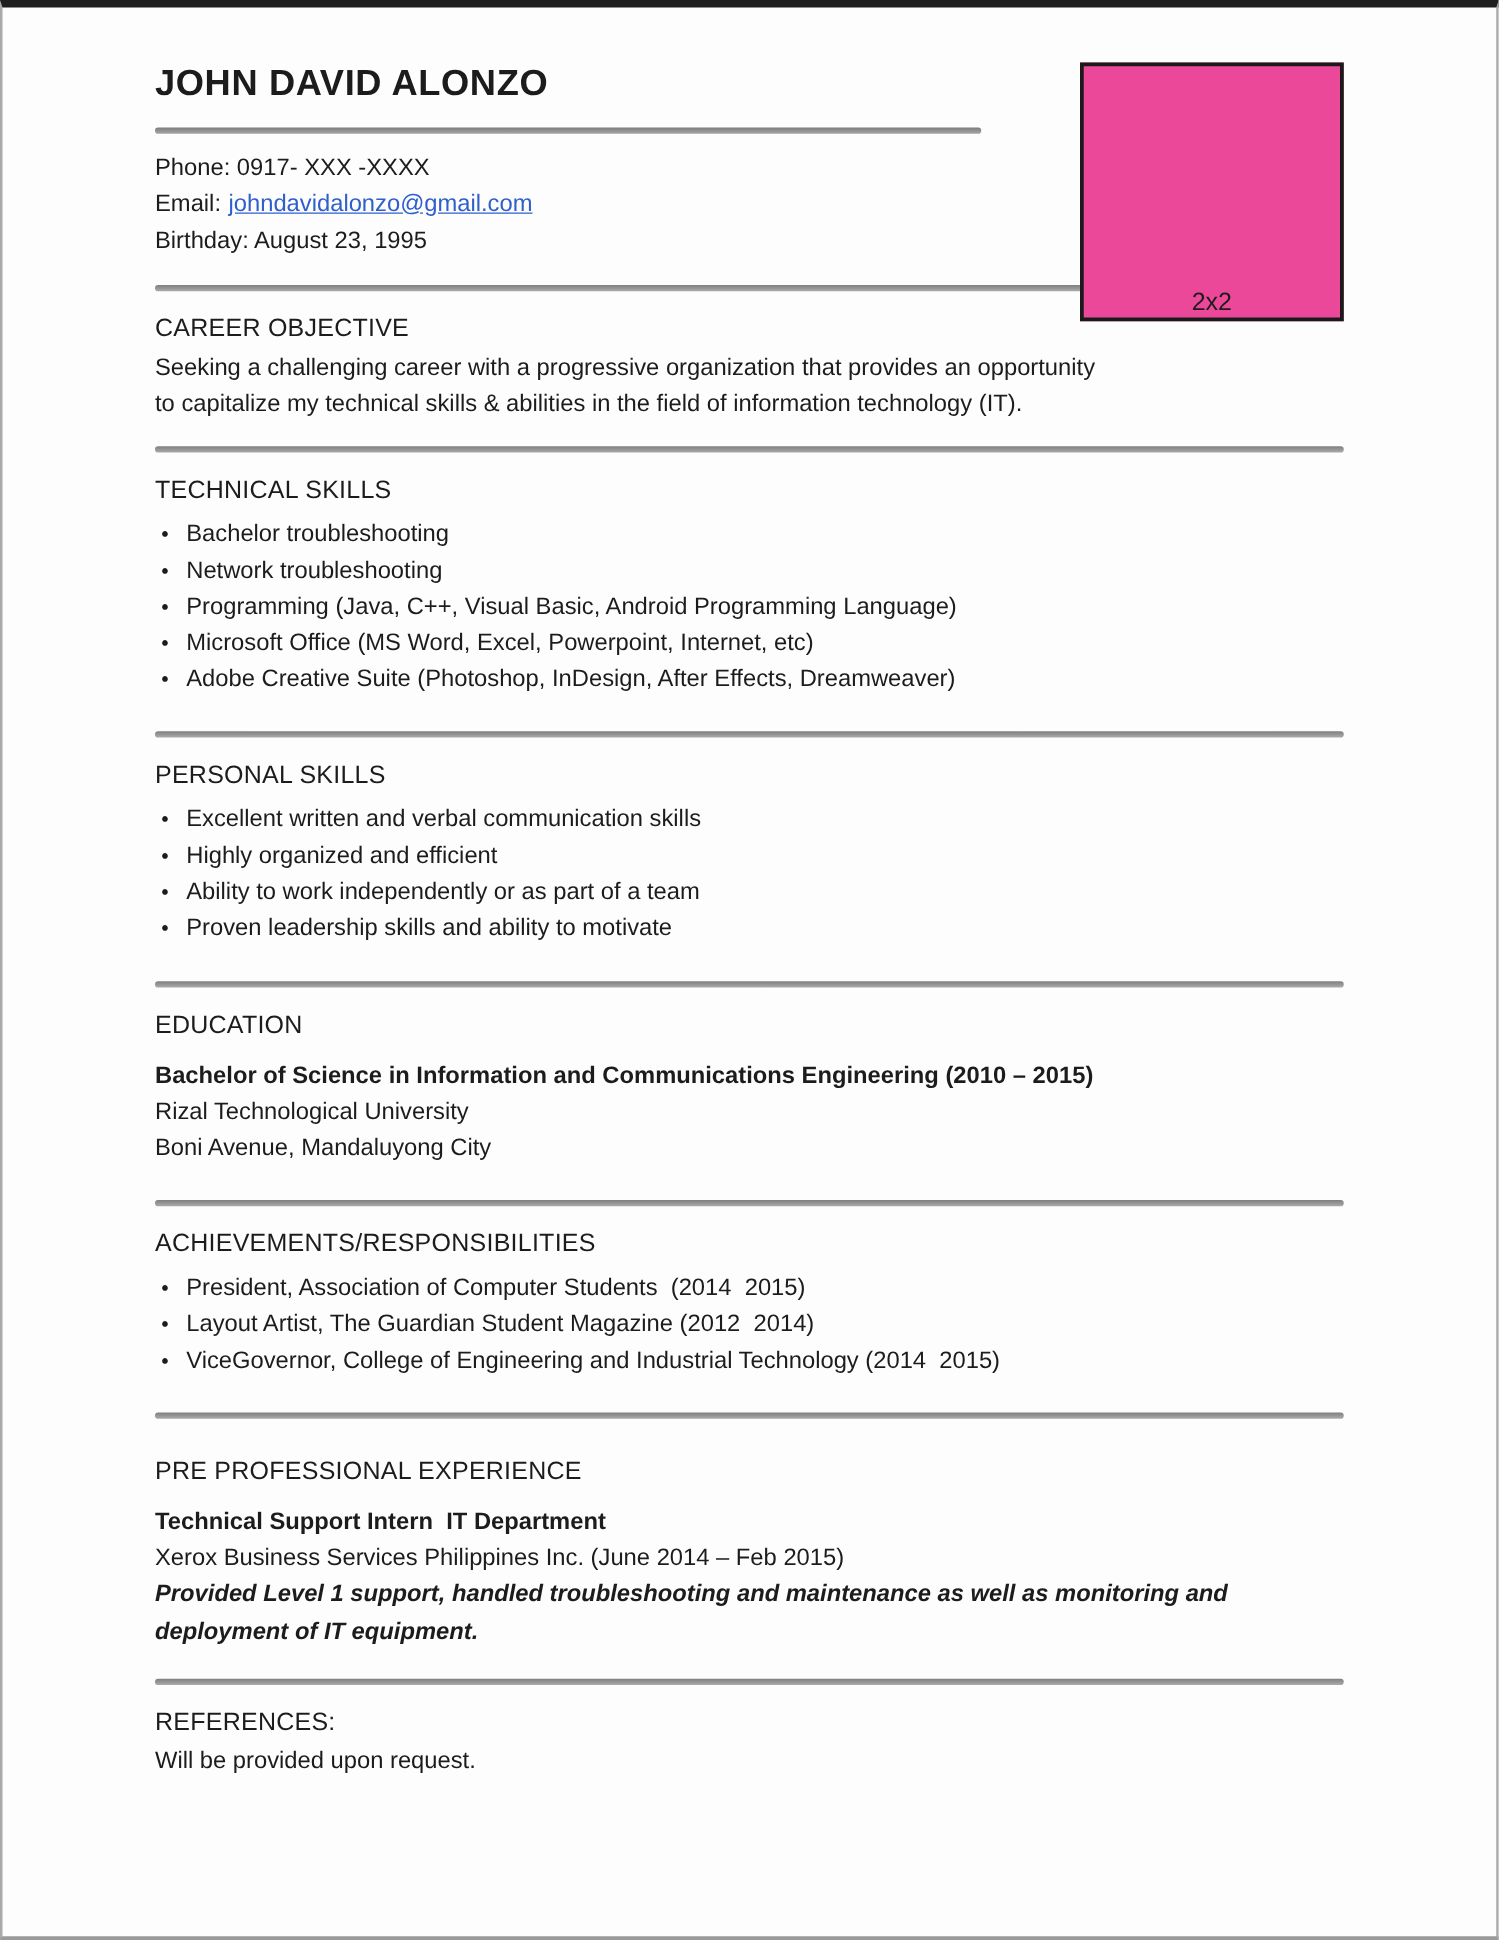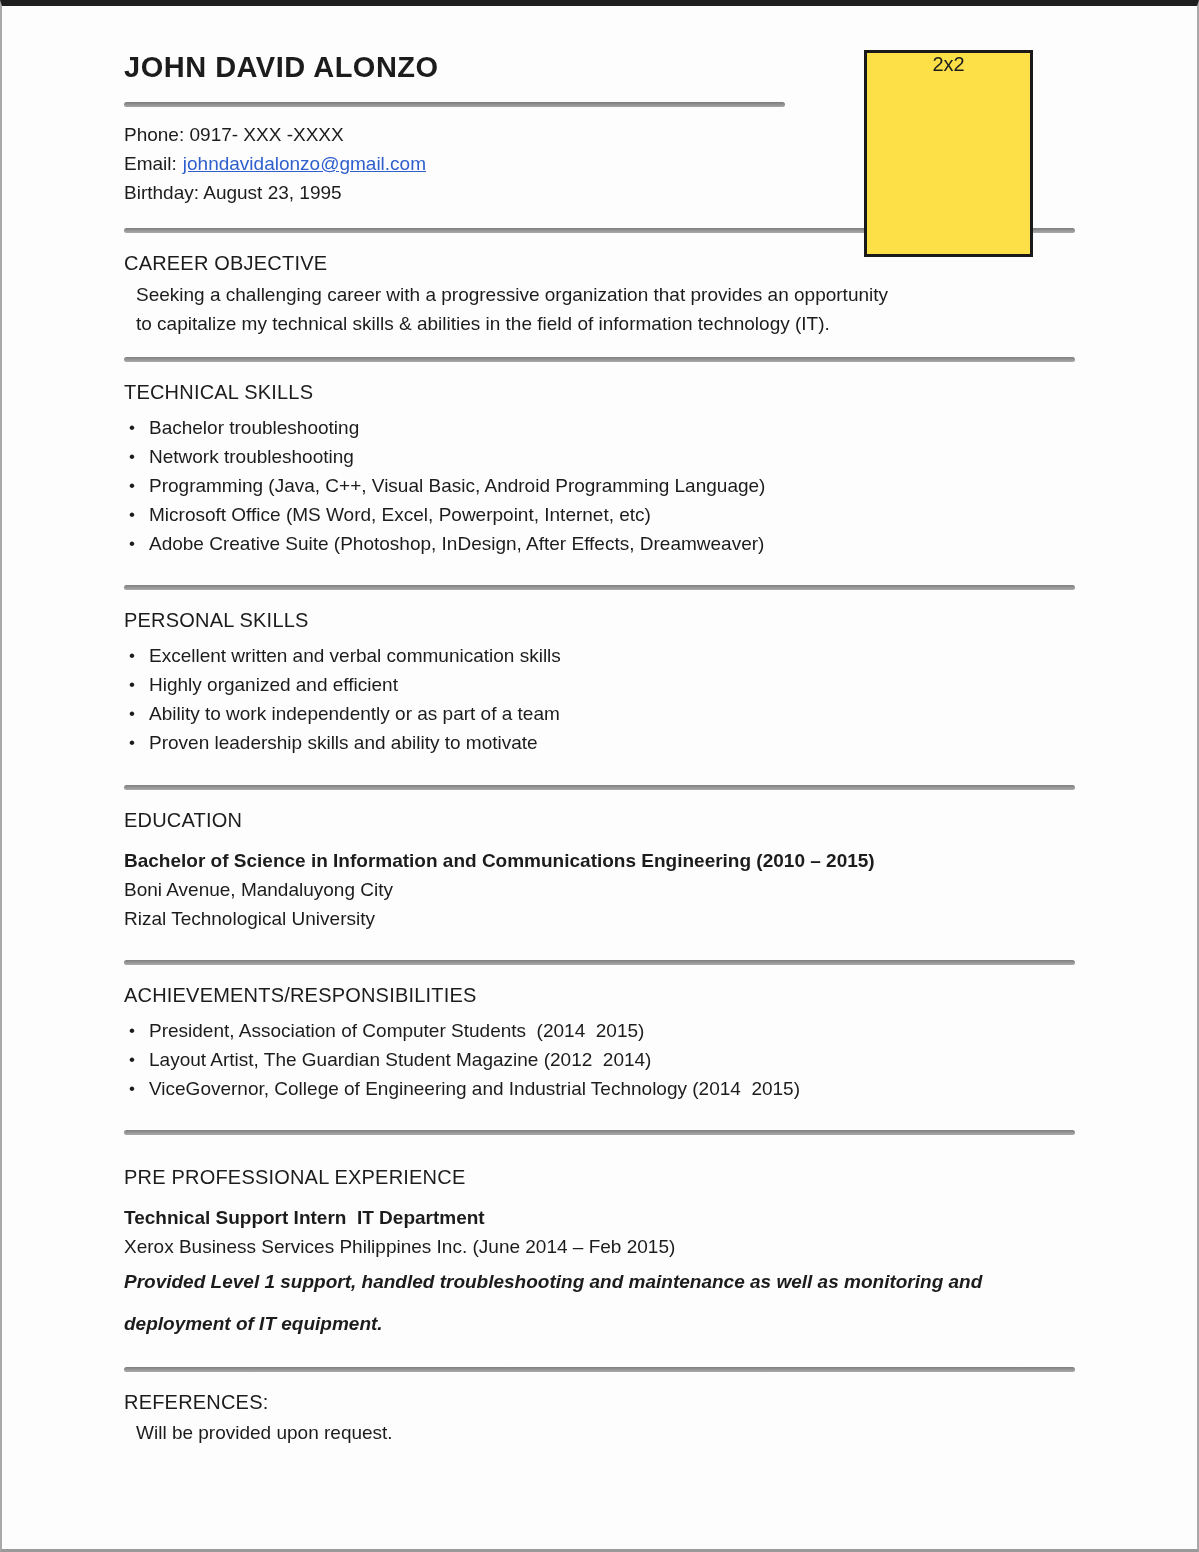--- a/index.html
+++ b/index.html
@@ -43,26 +43,26 @@
   .email-label { margin-right:6px; }
   a.email-link {
     color:var(--link_blue,#2e5fcd);
     text-decoration:underline;
   }
 
   .photo-box {
     position:absolute;
     left:862px;
     top:44px;
-    width:169px;
+    width:211px;
     height:207px;
     border:3px solid #1a1a1a;
-    background:#fde047;
+    background:#ec4899;
     display:flex;
-    align-items:flex-start;
+    align-items:flex-end;
     justify-content:center;
     font-size:20px;
     color:#1c1c1c;
   }
 
   .sect-rule {
     height:5px;
     background:linear-gradient(var(--rule_gray,#7f7f7f),#ababab);
     border-radius:3px;
     border:none;
@@ -70,21 +70,21 @@
 
   h2.sect-heading {
     margin:18px 0 0 0;
     font-size:20px;
     line-height:24px;
     font-weight:normal;
     letter-spacing:0.2px;
   }
 
   .body-text {
-    margin:5px 0 0 12px;
+    margin:5px 0 0 0;
     font-size:19px;
     line-height:29px;
     white-space:pre-line;
   }
 
   ul.bullets {
     list-style:none;
     margin:9px 0 0 0;
     padding:0;
     font-size:19px;
@@ -94,21 +94,21 @@
   .bullet {
     width:20px;
     flex:0 0 20px;
     margin-left:5px;
     font-size:17px;
   }
   .li-text { flex:1; white-space:pre-wrap; }
 
   .edu-lines, .exp-lines { margin-top:5px; font-size:19px; line-height:29px; }
   .bold-line { font-weight:bold; white-space:pre-wrap;margin-top:14px; }
-  .italic-desc { font-style:italic; font-weight:600; white-space:pre-line; line-height:42px; }
+  .italic-desc { font-style:italic; font-weight:600; white-space:pre-line; line-height:30px; }
 </style>
 </head>
 <body>
 
 <div class="page">
 
   <h1 class="name">JOHN DAVID ALONZO</h1>
   <div class="name-rule"></div>
 
   <div class="contact">
@@ -176,22 +176,22 @@
           <span class="li-text">Proven leadership skills and ability to motivate</span>
         </li>
     </ul>
   </section>
 
   <div class="sect-rule" style="margin-top:28px"></div>
   <section>
     <h2 class="sect-heading">EDUCATION</h2>
     <div class="edu-lines">
       <div class="bold-line">Bachelor of Science in Information and Communications Engineering (2010 – 2015)</div>
+      <div>Rizal Technological University</div>
       <div>Boni Avenue, Mandaluyong City</div>
-      <div>Rizal Technological University</div>
     </div>
   </section>
 
   <div class="sect-rule" style="margin-top:27px"></div>
   <section>
     <h2 class="sect-heading">ACHIEVEMENTS/RESPONSIBILITIES</h2>
     <ul class="bullets">
       <li>
           <span class="bullet">•</span>
           <span class="li-text">President, Association of Computer Students  (2014  2015)</span>

